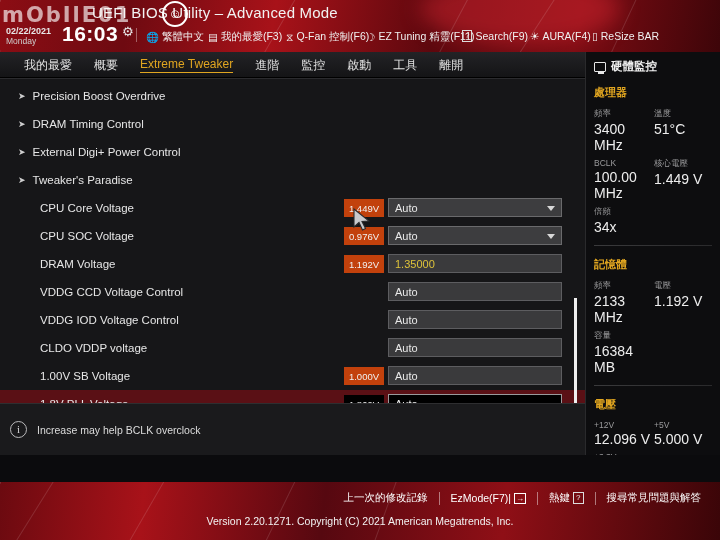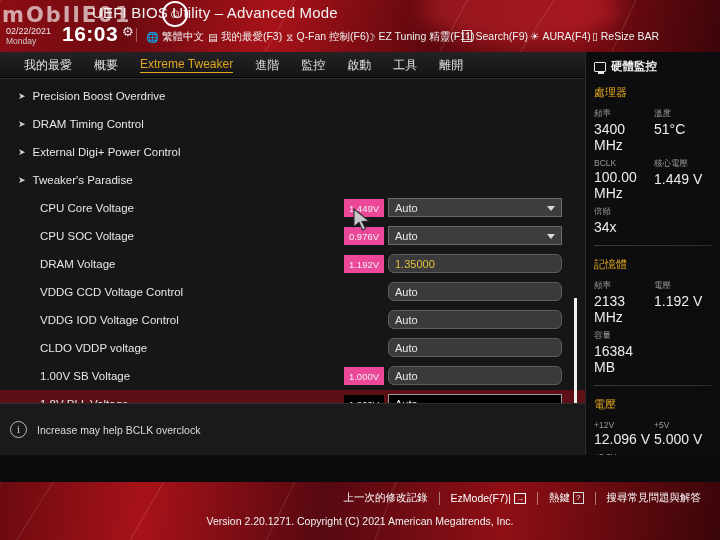--- a/index.html
+++ b/index.html
@@ -32,21 +32,21 @@
     position: absolute; left: 2px; top: 0px; width: 230px; height: 30px;
     color: rgba(255,255,255,.78); font-size: 21px; font-weight: bold; letter-spacing: 2px;
     font-family: "DejaVu Sans", sans-serif; white-space: nowrap; line-height: 30px;
     mix-blend-mode: screen; opacity: .82;
   }
   .wmark-badge {
     position: absolute; left: 162px; top: 1px; width: 26px; height: 26px; border-radius: 50%;
     border: 2px solid #fff; color: #fff; font-size: 13px; line-height: 22px; text-align: center;
   }
   .dateblk { position: absolute; left: 6px; top: 26px; line-height: 10px; }
-  .dateblk .d1 { color: #e8e8e8; font-size: 9px; font-weight: normal; }
+  .dateblk .d1 { color: #e8e8e8; font-size: 9px; font-weight: bold; }
   .dateblk .d2 { color: #cfcfcf; font-size: 8.5px; }
   .clock { position: absolute; left: 62px; top: 22px; color: #fff; font-size: 21px; font-weight: bold; letter-spacing: .5px; }
   .gear { position: absolute; left: 122px; top: 24px; color: #e9e9e9; font-size: 13px; }
   .hsep { position: absolute; top: 28px; width: 1px; height: 14px; background: rgba(255,255,255,.35); }
 
   .hitem {
     position: absolute; top: 30px; color: #f0f0f0; font-size: 10.5px;
     white-space: nowrap; display: flex; align-items: center; gap: 3px;
   }
   .hicon { font-size: 10.5px; color: #f0f0f0; display: inline-block; }
@@ -76,30 +76,30 @@
     padding-left: 24px; color: #e6e6e6; font-size: 11.5px;
   }
   .row.sub { padding-left: 18px; }
   .arrow { color: #cfcfcf; font-size: 9px; margin-right: 7px; display: inline-block; }
   .row.item { padding-left: 40px; }
   .row.selected { background: #5a1015; }
   .rowlabel { white-space: nowrap; }
 
   .val {
     position: absolute; left: 344px; top: 5px; width: 40px; height: 18px;
-    background: #ec4899; color: #f0f0f0; font-size: 9.5px;
+    background: #c2410c; color: #f0f0f0; font-size: 9.5px;
     display: flex; align-items: center; justify-content: center;
   }
   .row.selected .val { background: #000; }
   .field {
     position: absolute; left: 388px; top: 4px; width: 174px; height: 19px;
     background: #3d3d3f; border: 1px solid #6a6a6c; color: #e9e9e9;
     font-size: 11px; display: flex; align-items: center; padding: 0 6px;
   }
-  .field.plain { border-color: #5d5d60; background: #3a3a3c; border-radius: 6px; }
+  .field.plain { border-color: #5d5d60; background: #3a3a3c; }
   .field.edited { color: #ddc23a; }
   .field.sel { background: #000; border-color: #9a9a9c; color: #f2f2f2; }
   .caret {
     position: absolute; right: 6px; top: 7px; width: 0; height: 0;
     border-left: 4px solid transparent; border-right: 4px solid transparent;
     border-top: 5px solid #d8d8d8;
   }
   .scrollbar {
     position: absolute; right: 8px; top: 220px; width: 3px; height: 120px;
     background: #f0f0f0;
@@ -114,21 +114,21 @@
     display: flex; align-items: center; gap: 5px; color: #f0f0f0;
     font-size: 11.5px; font-weight: bold; padding: 7px 0 0 8px;
   }
   .monicon {
     width: 12px; height: 10px; border: 1.4px solid #e8e8e8; border-radius: 1px;
     position: relative; display: inline-block;
   }
   .monicon:after {
     content: ""; position: absolute; left: 3px; bottom: -3px; width: 6px; height: 2px; background: #e8e8e8;
   }
-  .sb-sec { color: #e0a520; font-size: 11px; font-weight: normal; padding: 11px 0 3px 8px; }
+  .sb-sec { color: #e0a520; font-size: 11px; font-weight: bold; padding: 11px 0 3px 8px; }
   .sb-grid { display: flex; padding: 0 0 0 8px; }
   .sb-col { width: 60px; }
   .sb-k { color: #9a9a9c; font-size: 8.5px; margin-top: 5px; }
   .sb-v { color: #ededed; font-size: 14px; margin-top: 1px; }
   .sb-div { height: 1px; margin: 10px 8px 0 8px; background: linear-gradient(90deg,#3a3a3c,#2a2a2c); }
 
   
   .helpbar {
     position: absolute; top: 403px; left: 0; width: 585px; height: 52px;
     background: #1a1a1c; border-top: 1px solid #2e2e30;

